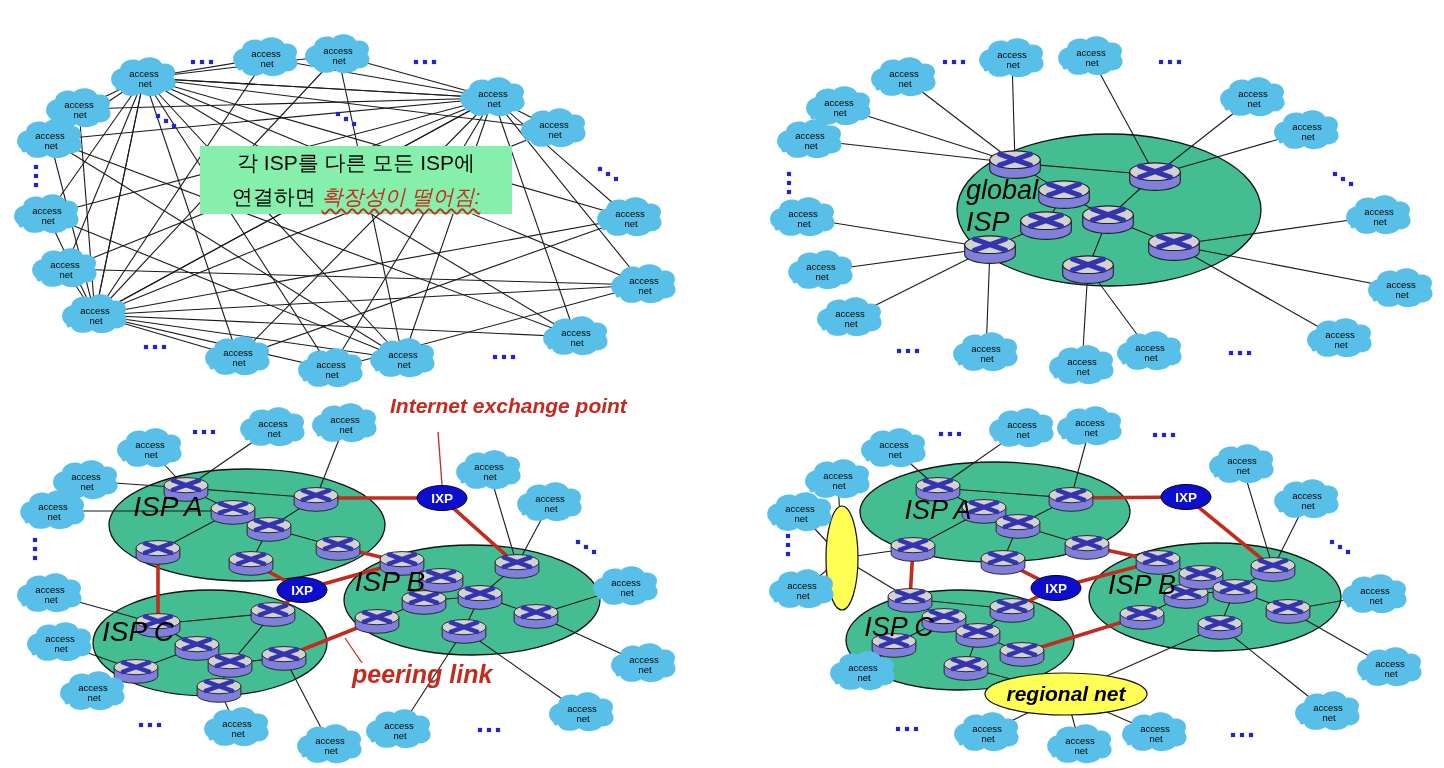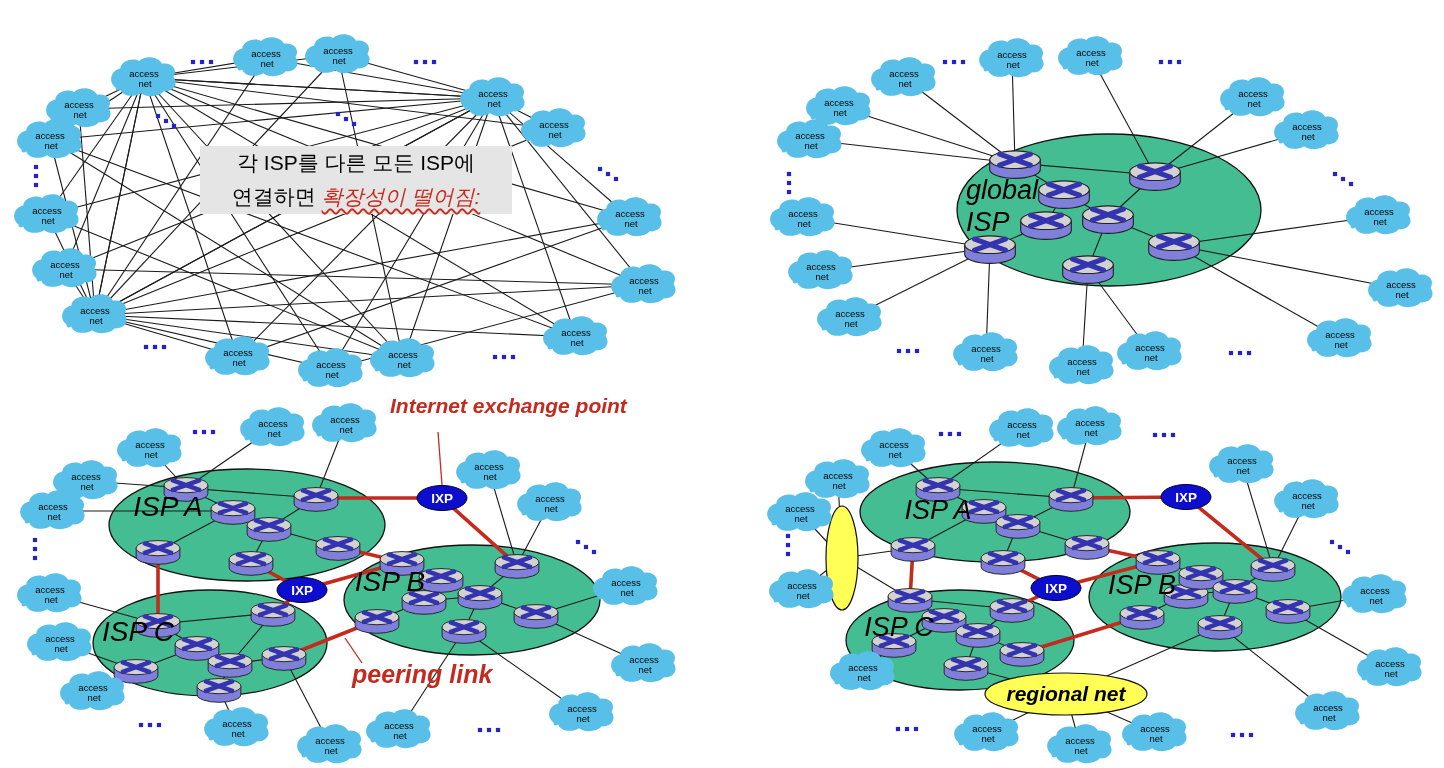--- a/index.html
+++ b/index.html
@@ -943,21 +943,21 @@
           <rect x="904.9" y="726.9" width="4.2" height="4.2" fill="#2323CC"></rect>
           <rect x="913.9" y="726.9" width="4.2" height="4.2" fill="#2323CC"></rect>
         </g>
         <g>
           <rect x="1230.9" y="732.9" width="4.2" height="4.2" fill="#2323CC"></rect>
           <rect x="1239.9" y="732.9" width="4.2" height="4.2" fill="#2323CC"></rect>
           <rect x="1248.9" y="732.9" width="4.2" height="4.2" fill="#2323CC"></rect>
         </g>
       </g>
     </svg>
-<div class="overlay" style="left: 200px; top: 146px; width: 312px; text-align: center; font-size: 21px; line-height: 34px; color: rgb(0, 0, 0); background: #e5e5e5;">
+<div class="overlay" style="left: 200px; top: 146px; width: 312px; text-align: center; font-size: 21px; line-height: 34px; color: rgb(0, 0, 0); background: #86efac;">
       <div><span>각 ISP를 다른 모든 ISP에</span></div>
       <div><span>연결하면 </span><span class="c-red c-wavy">확장성이 떨어짐:</span></div>
     </div>
     <div class="overlay" style="left: 390px; top: 392px; text-align: right; font-size: 21px; line-height: 27px; color: rgb(197, 42, 30); font-style: italic; font-weight: 700;">
       <div><span>Internet exchange point</span></div>
     </div>
     <div class="overlay" style="left: 352px; top: 660px; text-align: right; font-size: 25px; line-height: 28px; color: rgb(197, 42, 30); font-style: italic; font-weight: 700;">
       <div><span>peering link</span></div>
     </div>
   </div>

